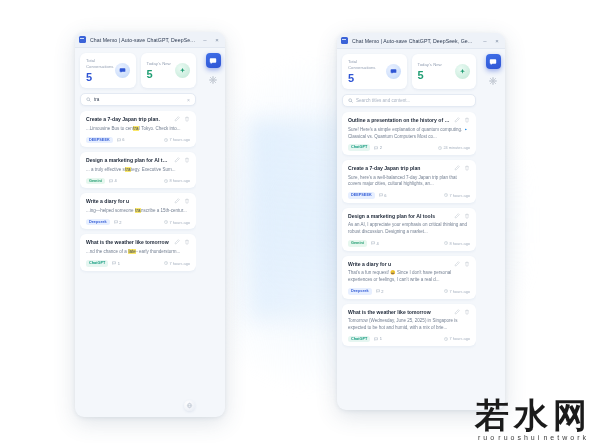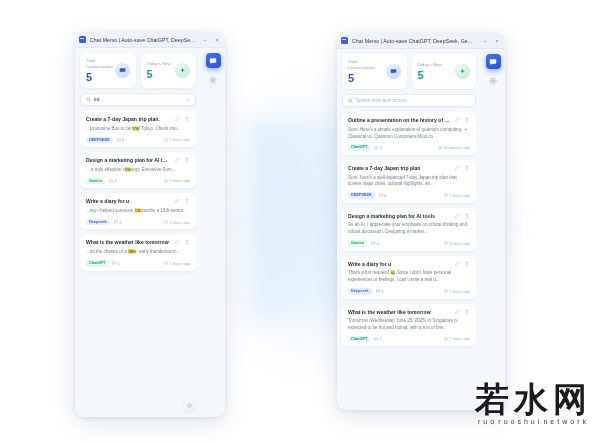--- a/index.html
+++ b/index.html
@@ -286,21 +286,21 @@
     justify-content: center;
   }
 
   
   #win-left  { left: 75px; top: 32px; width: 150px; height: 385px; }
   #win-right { left: 337px; top: 33px; width: 168px; height: 377px; }
 
   
   .watermark {
     position: absolute;
-    right: 8px; bottom: 18px;
+    right: 8px; bottom: 2px;
     text-align: right;
     pointer-events: none;
   }
   .wm-cn {
     font-size: 34px;
     font-weight: bold;
     color: #1b1b1b;
     letter-spacing: 5px;
     line-height: 1;
     font-family: "DejaVu Sans", sans-serif;

